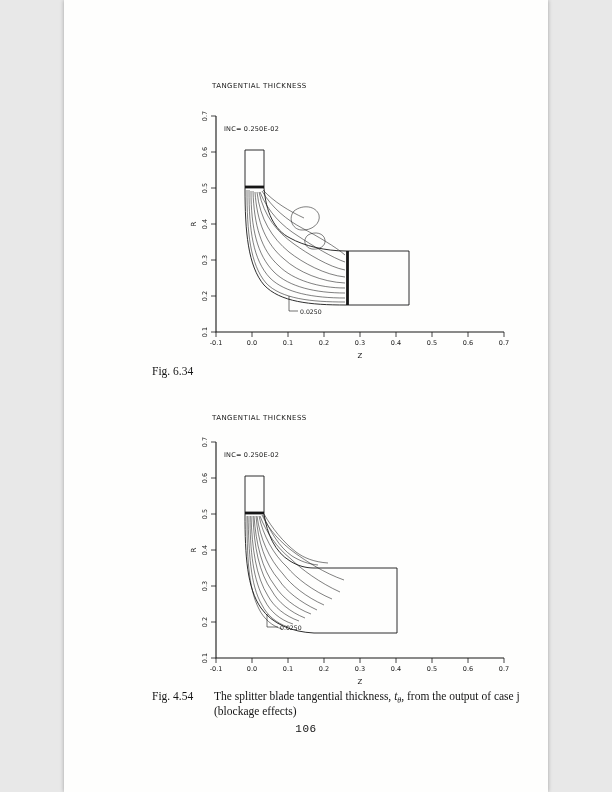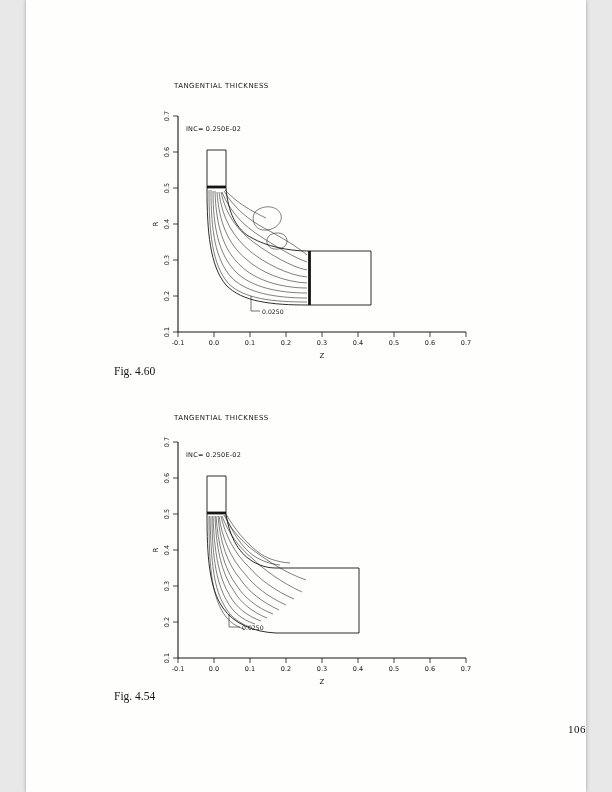--- a/index.html
+++ b/index.html
@@ -1,17 +1,17 @@
 <!DOCTYPE html>
 <html><head>
 <meta charset="utf-8">
 <style>
   html,body{margin:0;padding:0;background:#e8e8e8;}
   .page{
-    position:relative;width:560px;height:792px;margin:0 auto;
+    position:relative;width:484px;height:792px;margin:0 auto;
     background:#fefefdff;font-family:"Liberation Serif",serif;color:#111;
     box-shadow:0 0 4px rgba(0,0,0,.3);overflow:hidden;
   }
   .plot-title{
     position:absolute;font-family:"DejaVu Sans",sans-serif;
     font-size:7px;letter-spacing:.45px;color:#171717;white-space:nowrap;
   }
   svg.plot{position:absolute;overflow:visible;}
   svg text{font-family:"DejaVu Sans",sans-serif;fill:#161616;}
   .tick{font-size:6.5px;}
@@ -28,21 +28,21 @@
   .caption{
     position:absolute;left:88px;display:flex;
     font-size:11.5px;line-height:1.33;color:#141414;
   }
   .cap-label{width:62px;flex:none;}
   .cap-text{width:382px;}
   .cap-text i{font-style:italic;}
   .cap-text sub{font-size:8px;font-style:italic;line-height:0;}
   .page-number{
     position:absolute;top:723px;left:0;width:100%;
-    text-align:right;font-size:11px;letter-spacing:.5px;
+    text-align:center;font-size:11px;letter-spacing:.5px;font-family:Liberation Mono, monospace;
   }
 </style>
 </head>
 <body>
 
 <div class="page">
 
   <div>
     <div class="plot-title" style="left:148px;top:82px">TANGENTIAL THICKNESS</div>
 
@@ -97,21 +97,21 @@
         <path class="contour" d="M102,107 C111,100 124,102 127,111 C129,119 120,127 109,126 C100,125 96,114 102,107 Z"></path>
         <path class="contour" d="M116,131 C123,127 132,129 133,136 C134,142 127,146 120,145 C113,144 110,136 116,131 Z"></path>
       </g>
       <g>
         <path class="leader" d="M97,192 L97,207 L106,207"></path>
         <text class="clabel" x="108" y="209.5">0.0250</text>
       </g>
     </svg>
 
     <div class="caption" style="top:364px">
-      <div class="cap-label">Fig. 4.60</div>
+      <div class="cap-label">Fig. 6.34</div>
     </div>
   </div>
 
   <div>
     <div class="plot-title" style="left:148px;top:414px">TANGENTIAL THICKNESS</div>
 
     <svg class="plot" style="left:128px;top:430px" width="340" height="262" viewBox="0 0 340 262">
       <g>
         <path class="axis" d="M24,12 L24,228 L312,228"></path>
         <path class="tickmarks" d="M24,228 v5 M60,228 v5 M96,228 v5 M132,228 v5 M168,228 v5 M204,228 v5 M240,228 v5 M276,228 v5 M312,228 v5 M24,228 h-5 M24,192 h-5 M24,156 h-5 M24,120 h-5 M24,84 h-5 M24,48 h-5 M24,12 h-5"></path>
@@ -163,18 +163,19 @@
         <path class="contour" d="M72,84 C80,98 91,112 104,122 C112,128 122,132 136,133"></path>
       </g>
       <g>
         <path class="leader" d="M75,184 L75,197 L86,197"></path>
         <text class="clabel" x="88" y="199.5">0.0250</text>
       </g>
     </svg>
 
     <div class="caption" style="top:689px">
       <div class="cap-label">Fig. 4.54</div>
+      <div class="cap-text"><span>The splitter blade tangential thickness, </span><i>t</i><sub>θ</sub><span>, from the output of case j</span><br><span>(blockage effects)</span></div>
     </div>
   </div>
 
   <div class="page-number">106</div>
 
 </div>
 
 </body></html>

